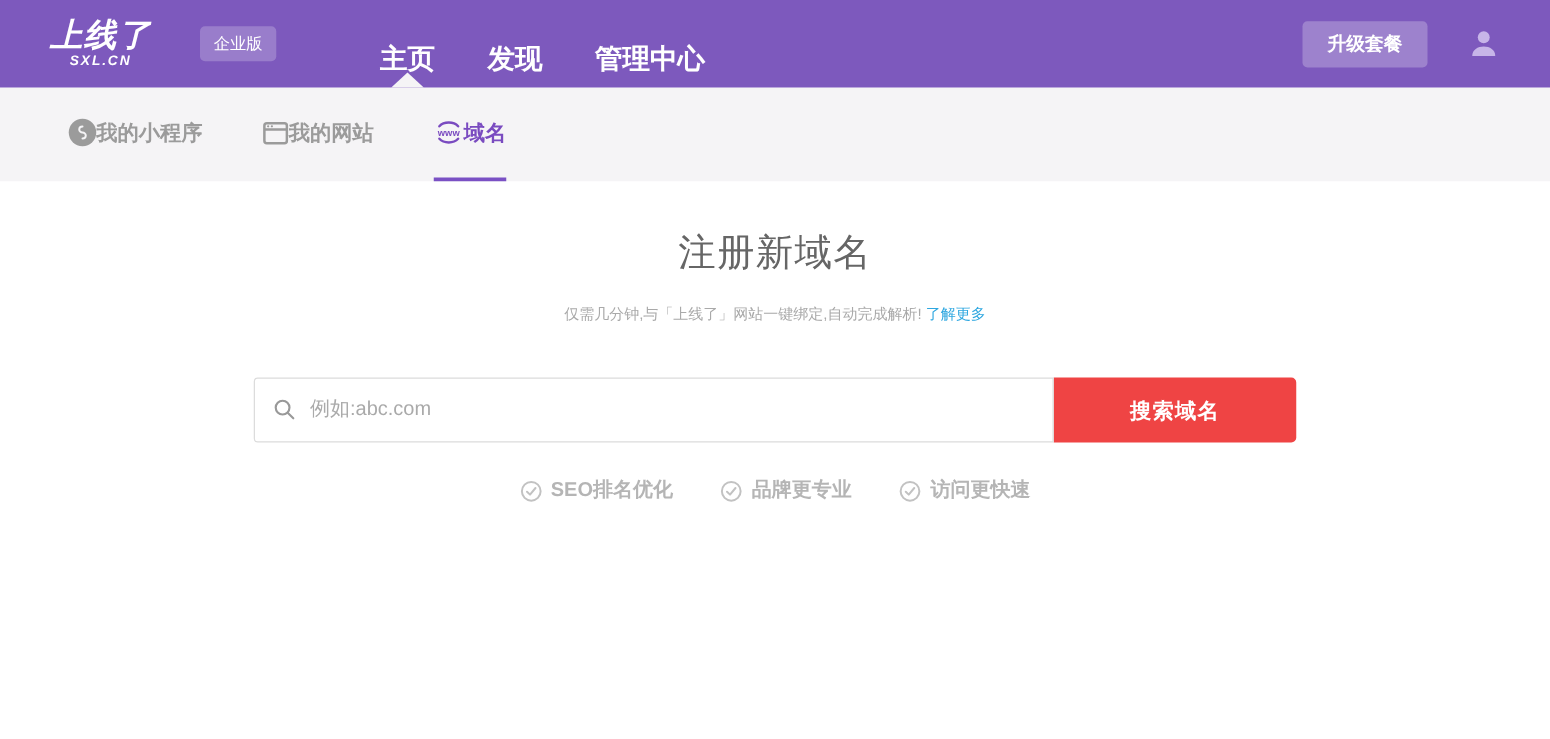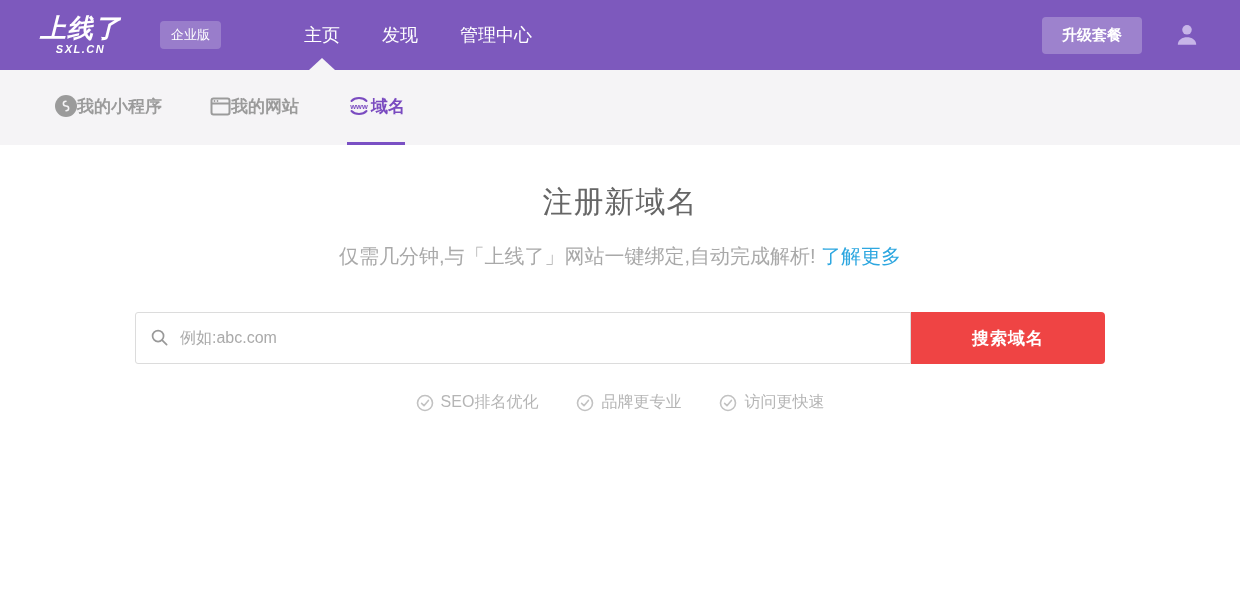--- a/index.html
+++ b/index.html
@@ -49,24 +49,24 @@
     white-space: nowrap;
   }
   .top-nav {
     display: flex;
     margin-left: 50px;
     height: 70px;
   }
   .top-nav-item {
     position: relative;
     color: #ffffff;
-    font-size: 18px;
-    font-weight: normal;
+    font-size: 22px;
+    font-weight: bold;
     line-height: 70px;
-    padding: 0 21px;
+    padding: 12px 21px;
     cursor: pointer;
     white-space: nowrap;
   }
   .top-nav-item.active .nav-caret {
     position: absolute;
     bottom: 0;
     left: 50%;
     transform: translateX(-50%);
     width: 0; height: 0;
     border-left: 13px solid transparent;
@@ -124,30 +124,30 @@
   .main { text-align: center; }
   .page-title {
     margin-top: 37px;
     font-size: 30px;
     font-weight: normal;
     color: #666666;
     letter-spacing: 1px;
   }
   .subtitle {
     margin-top: 20px;
-    font-size: 20px;
+    font-size: 12px;
     color: #a9a9a9;
   }
   .learn-more {
     color: #2ea7e0;
     text-decoration: none;
     cursor: pointer;
   }
   .search-row {
-    width: 970px;
+    width: 834px;
     height: 52px;
     margin: 42px auto 0;
     display: flex;
   }
   .search-box {
     position: relative;
     flex: 1;
   }
   .search-input {
     width: 100%;
@@ -184,20 +184,21 @@
     display: flex;
     justify-content: center;
     gap: 38px;
   }
   .feature {
     display: flex;
     align-items: center;
     gap: 7px;
     font-size: 16px;
     color: #b5b5b5;
+    font-weight: bold;
   }
 </style>
 </head>
 <body>
 
 <div class="header">
   <div class="logo">
     <span class="logo-title">上线了</span>
     <span class="logo-sub">SXL.CN</span>
   </div>

